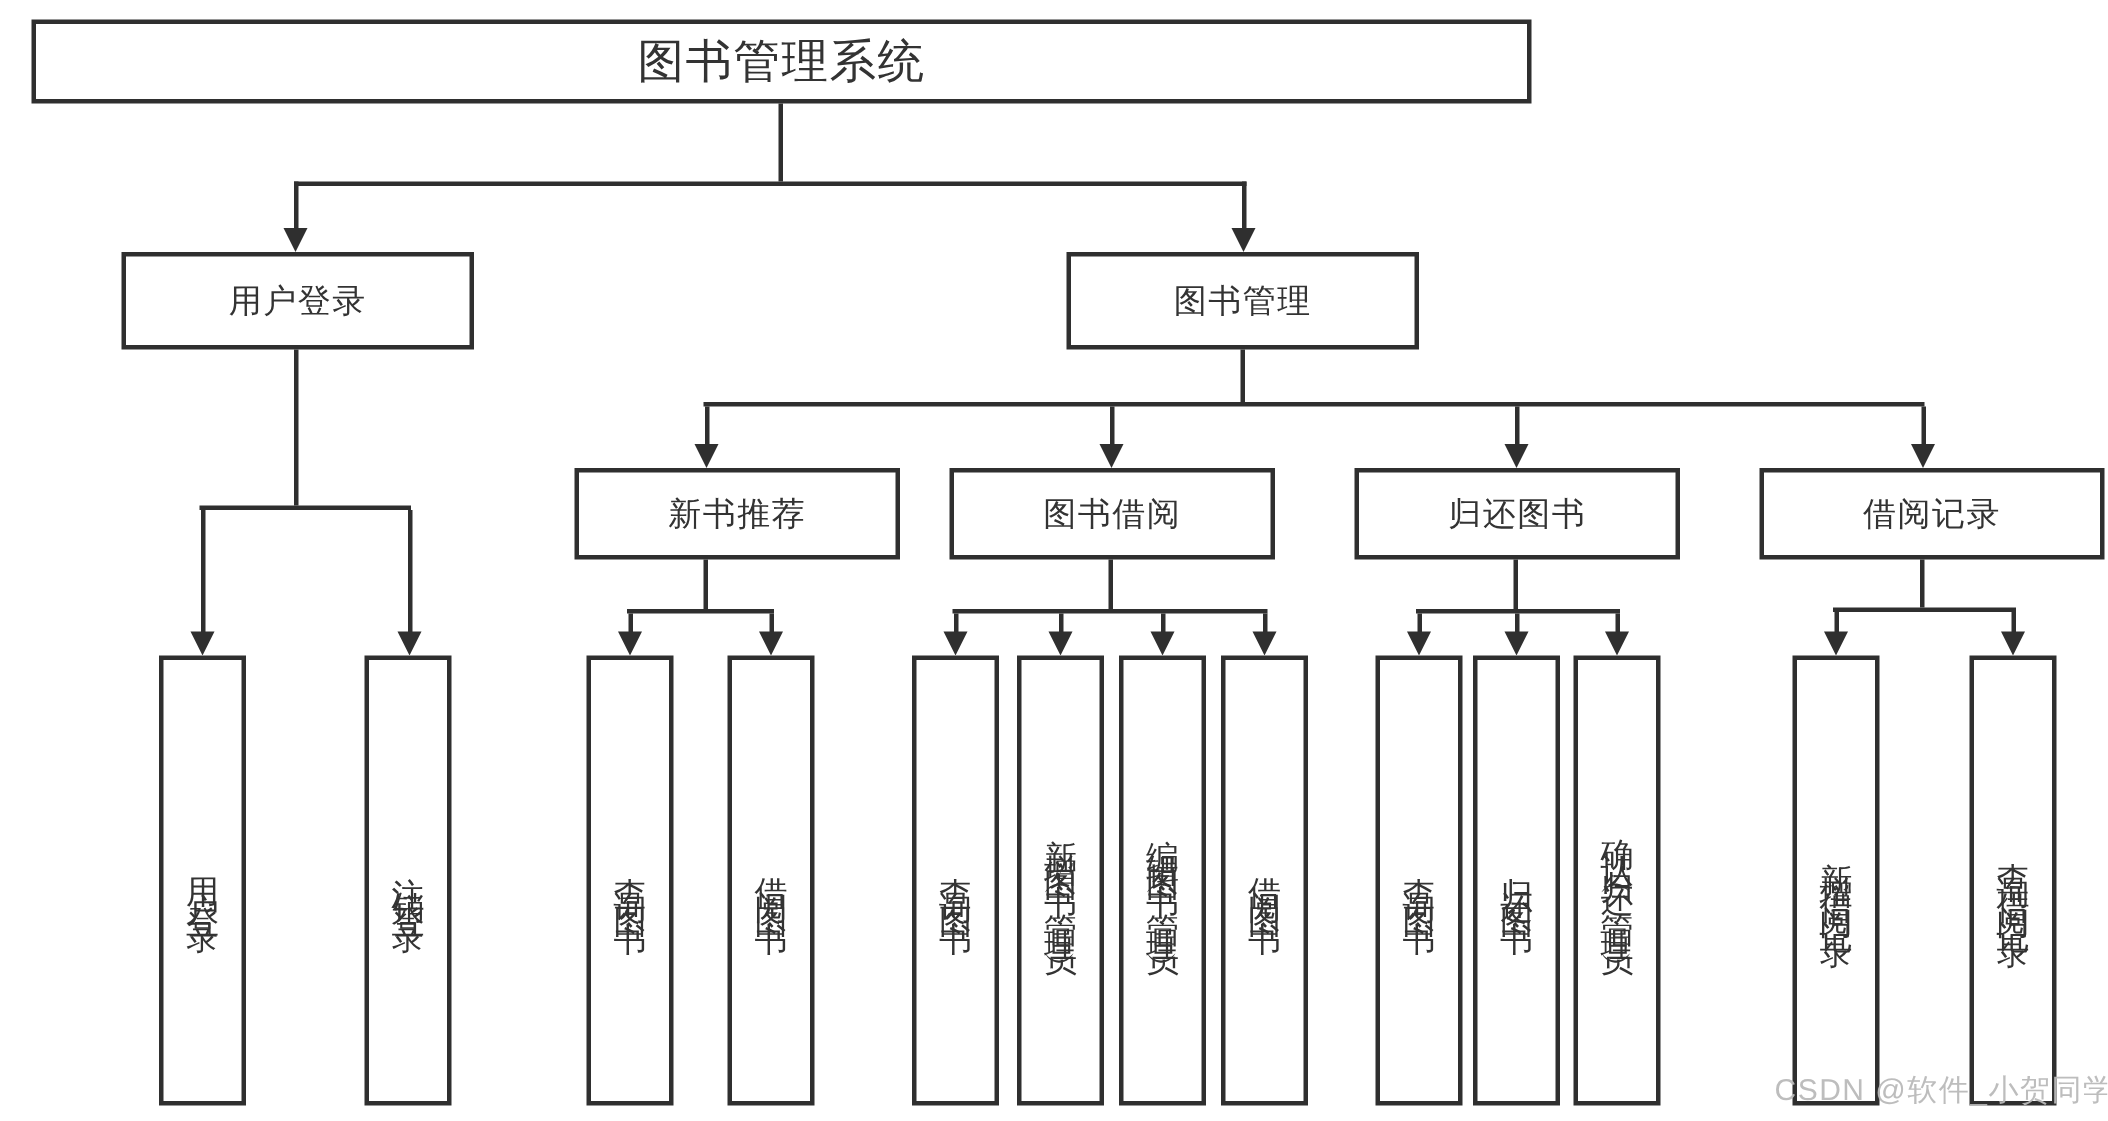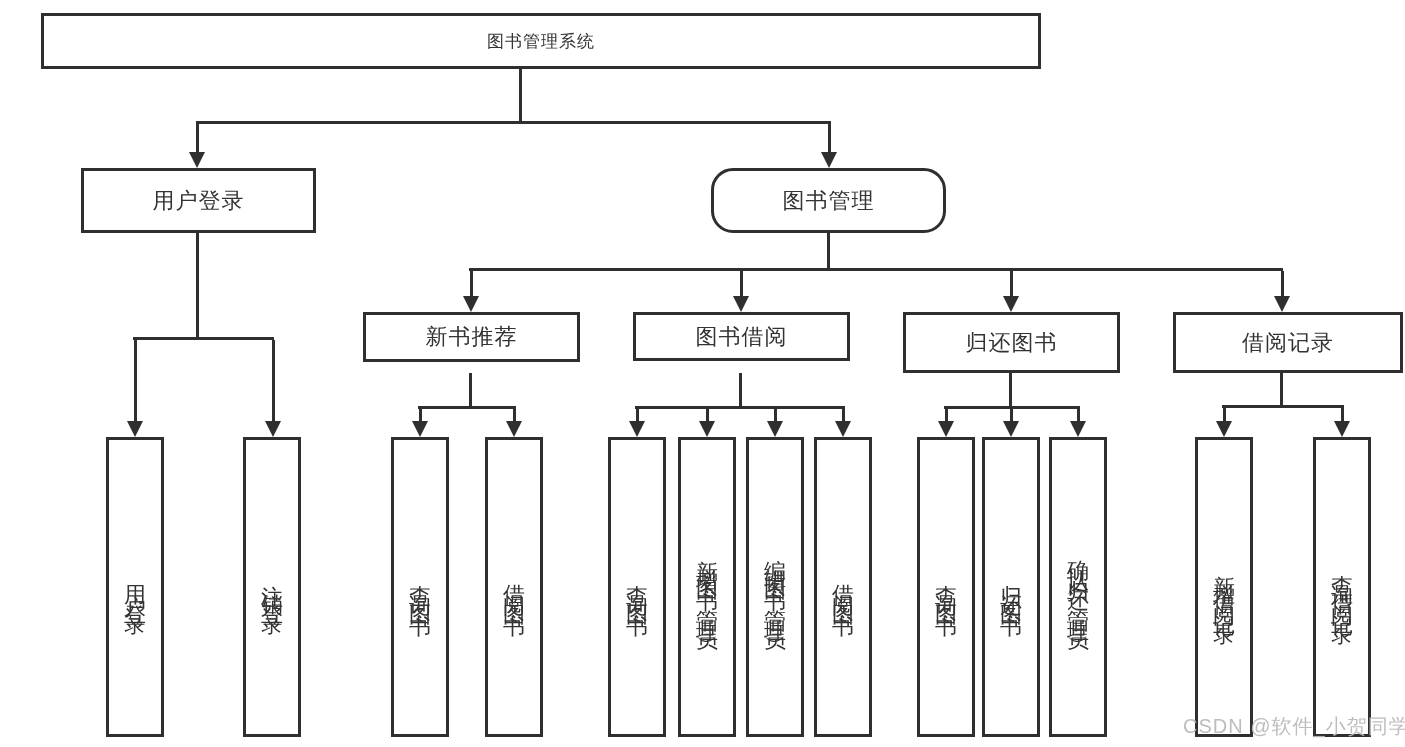--- a/index.html
+++ b/index.html
@@ -19,21 +19,21 @@
   .hbox{
     position:absolute;
     box-sizing:border-box;
     border:3px solid var(--line);
     background:var(--bg);
     display:flex;align-items:center;justify-content:center;
     font-size:22px;
     letter-spacing:1px;
     color:var(--text);
   }
-  .hbox.root{font-size:17px;margin-left:20px;}
+  .hbox.root{font-size:31px;}
   
   .vbox{
     position:absolute;
     box-sizing:border-box;
     border:3px solid var(--line);
     background:var(--bg);
     width:58px;height:300px;
     top:437px;
     writing-mode:vertical-rl;
     text-orientation:mixed;
@@ -73,39 +73,39 @@
 <div id="stage">
 
   <div class="hbox root" style="left:21px;top:13px;width:1000px;height:56px;">图书管理系统</div>
 
   <div class="vline" style="left:519px;top:69px;height:52px;"></div>
   <div class="hline" style="left:196px;top:121px;width:635px;"></div>
   <div class="arrow" style="left:189px;top:121px;height:47px;"></div>
   <div class="arrow" style="left:821px;top:121px;height:47px;"></div>
 
   <div class="hbox" style="left:81px;top:168px;width:235px;height:65px;">用户登录</div>
-  <div class="hbox" style="left:711px;top:168px;width:235px;height:65px;border-radius:22px;">图书管理</div>
+  <div class="hbox" style="left:711px;top:168px;width:235px;height:65px;">图书管理</div>
 
   <div class="vline" style="left:196px;top:233px;height:104px;"></div>
   <div class="hline" style="left:133px;top:337px;width:141px;"></div>
   <div class="arrow" style="left:127px;top:340px;height:97px;"></div>
   <div class="arrow" style="left:265px;top:340px;height:97px;"></div>
 
   <div class="vbox" style="left:106px;">用户登录</div>
   <div class="vbox" style="left:243px;">注销登录</div>
 
   <div class="vline" style="left:827px;top:233px;height:35px;"></div>
   <div class="hline" style="left:469px;top:268px;width:814px;"></div>
   <div class="arrow" style="left:463px;top:271px;height:41px;"></div>
   <div class="arrow" style="left:733px;top:271px;height:41px;"></div>
   <div class="arrow" style="left:1003px;top:271px;height:41px;"></div>
   <div class="arrow" style="left:1274px;top:271px;height:41px;"></div>
 
-  <div class="hbox" style="left:363px;top:312px;width:217px;height:50px;">新书推荐</div>
-  <div class="hbox" style="left:633px;top:312px;width:217px;height:49px;">图书借阅</div>
+  <div class="hbox" style="left:383px;top:312px;width:217px;height:61px;">新书推荐</div>
+  <div class="hbox" style="left:633px;top:312px;width:217px;height:61px;">图书借阅</div>
   <div class="hbox" style="left:903px;top:312px;width:217px;height:61px;">归还图书</div>
   <div class="hbox" style="left:1173px;top:312px;width:230px;height:61px;">借阅记录</div>
 
   <div class="vline" style="left:469px;top:373px;height:33px;"></div>
   <div class="hline" style="left:418px;top:406px;width:98px;"></div>
   <div class="arrow" style="left:412px;top:409px;height:28px;"></div>
   <div class="arrow" style="left:506px;top:409px;height:28px;"></div>
   <div class="vbox" style="left:391px;">查询图书</div>
   <div class="vbox" style="left:485px;">借阅图书</div>
 

